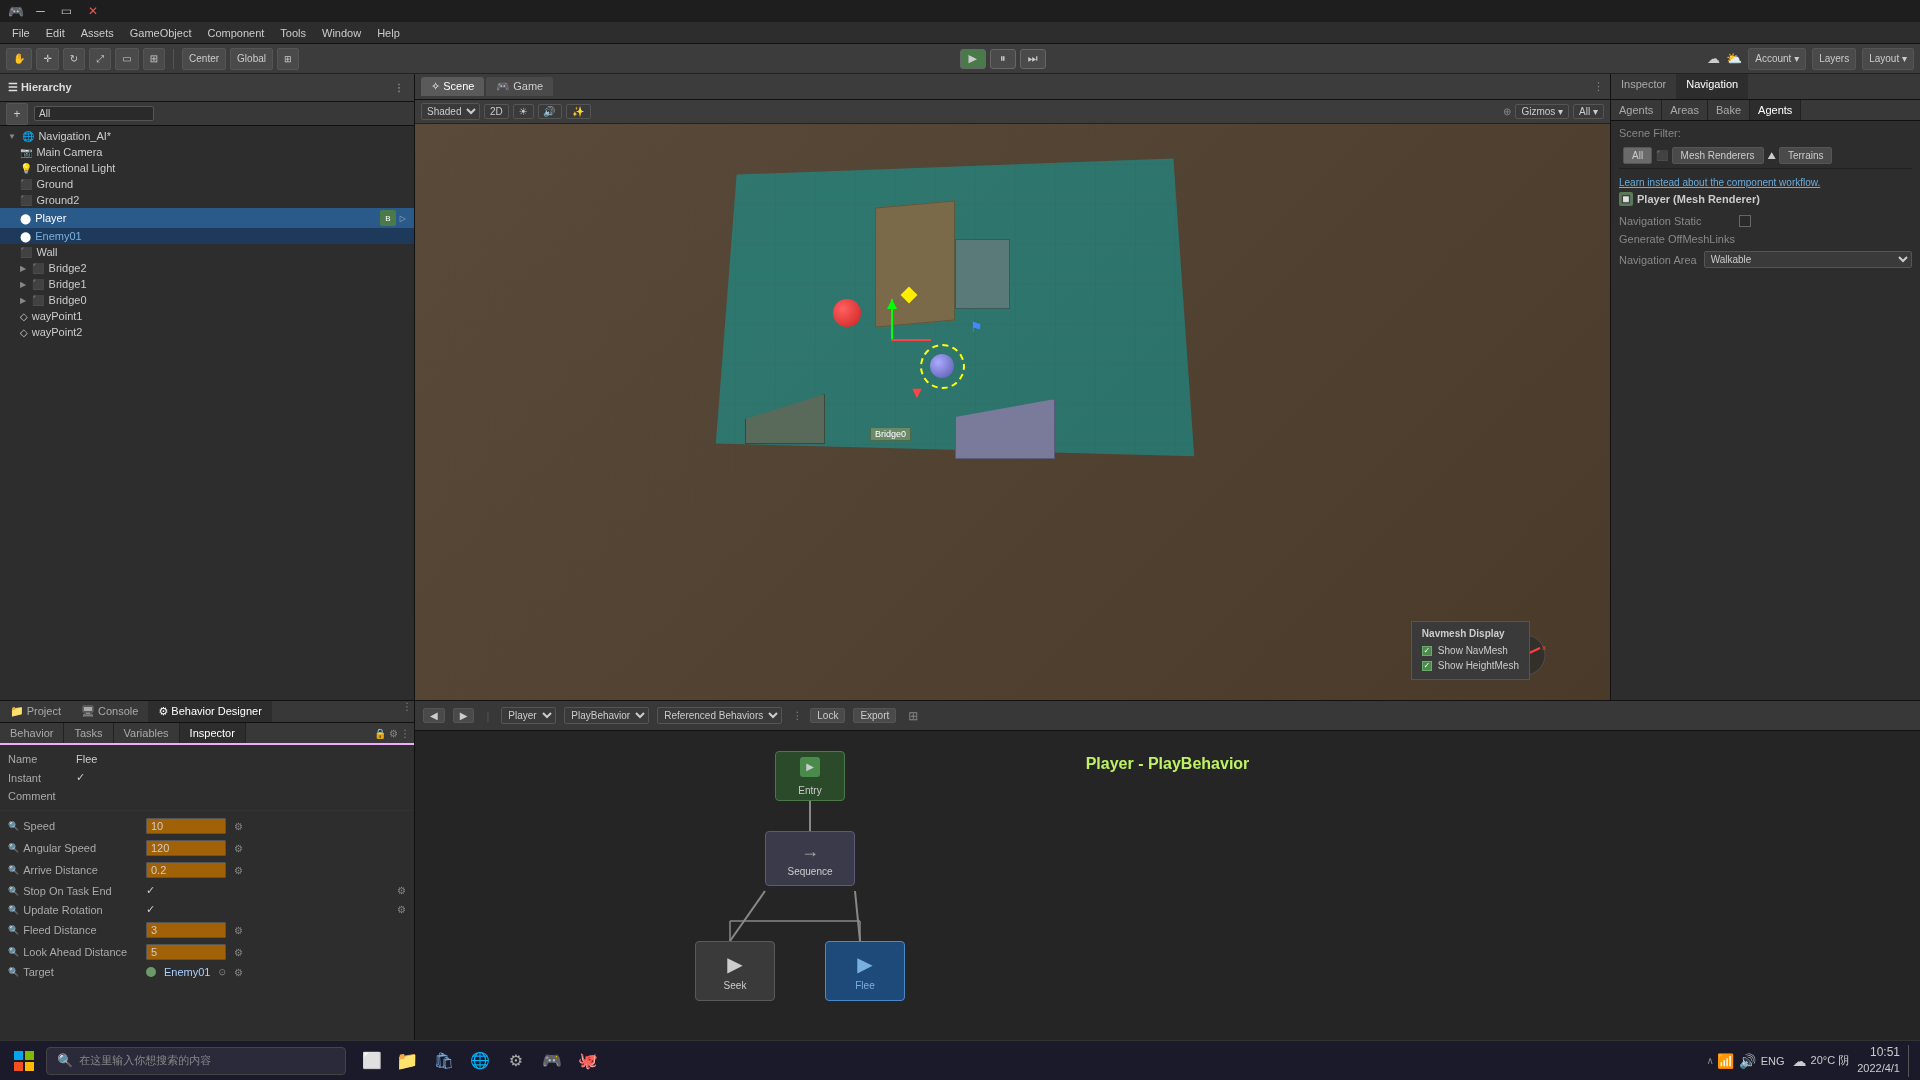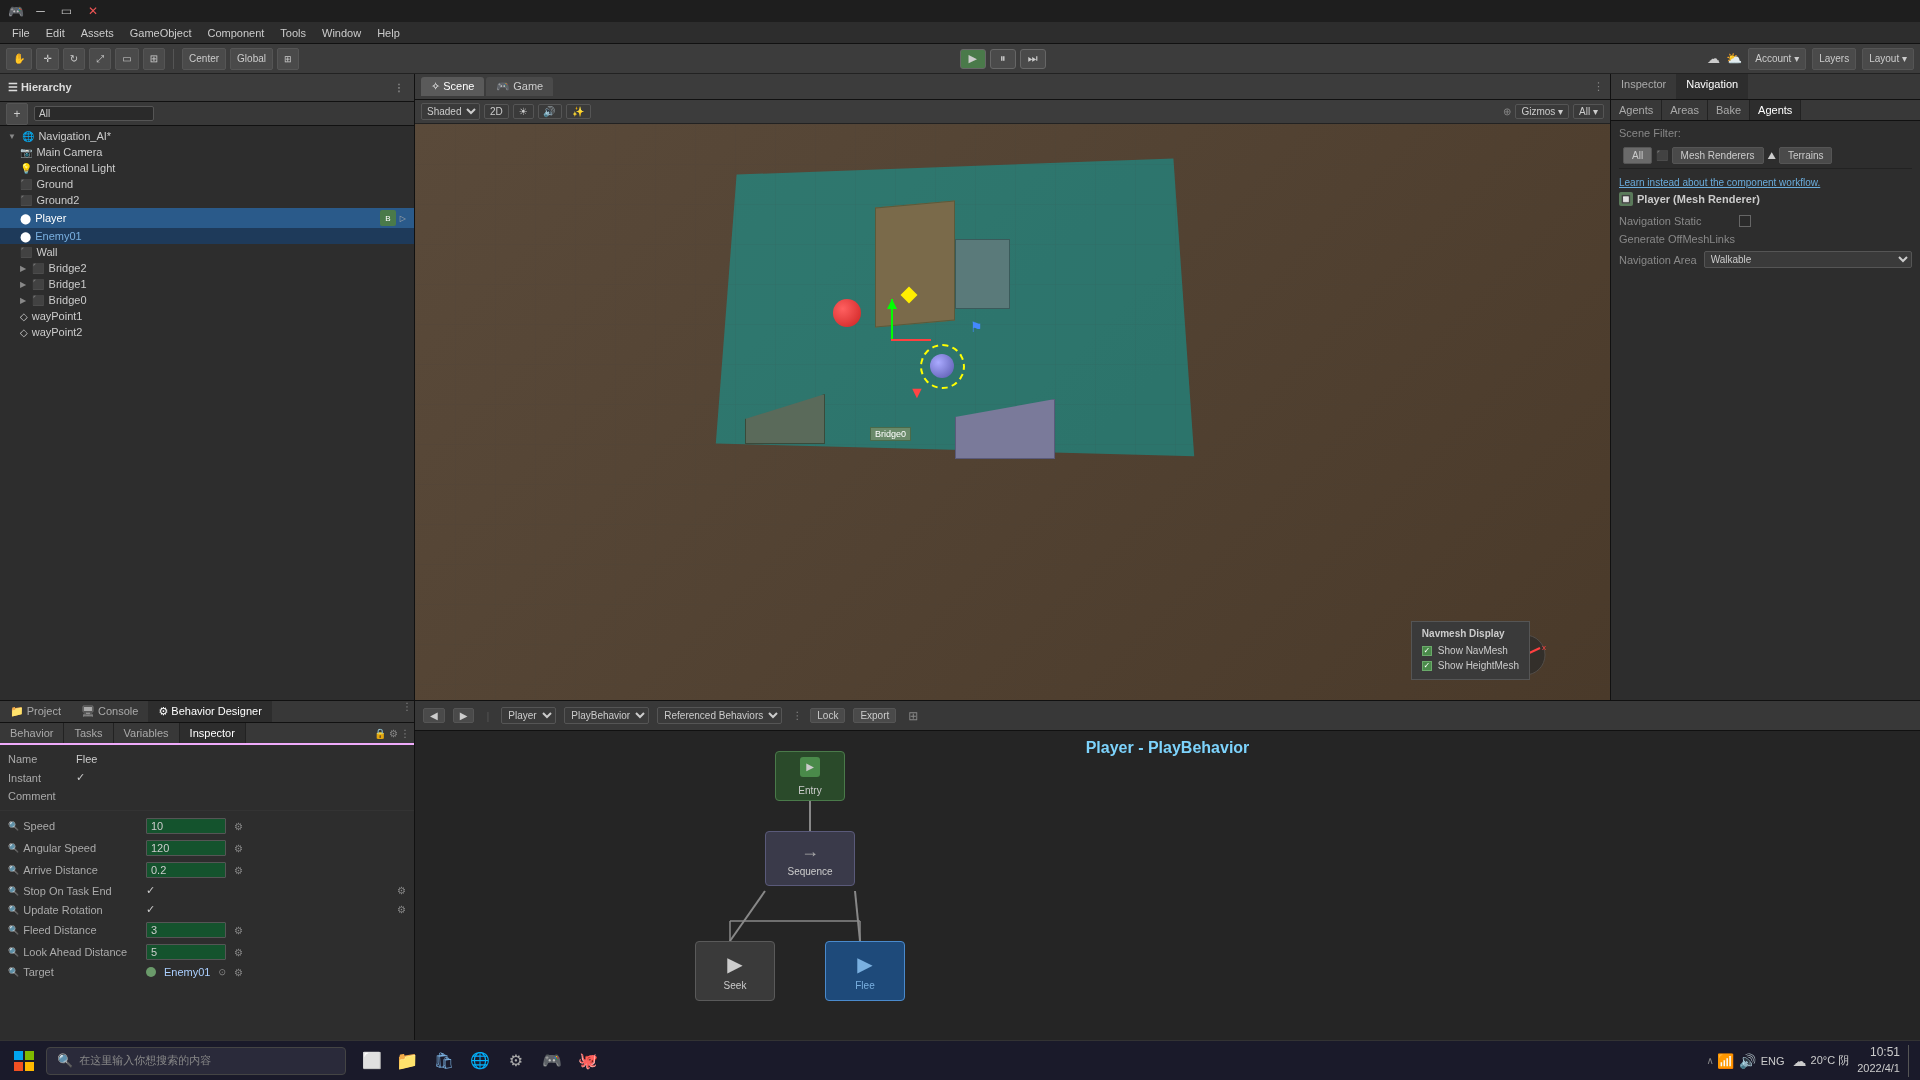--- a/index.html
+++ b/index.html
@@ -59,35 +59,35 @@
 
     
     .behavior-panel { width: 415px; background: #2d2d2d; border-right: 1px solid #111; display: flex; flex-direction: column; }
     .behavior-tabs { background: #383838; display: flex; border-bottom: 2px solid #f0abfc; }
     .behavior-tab { padding: 4px 10px; font-size: 11px; cursor: pointer; color: #aaa; border-right: 1px solid #222; }
     .behavior-tab.active { background: #2d2d2d; color: #fff; }
     .behavior-content { flex: 1; overflow-y: auto; padding: 4px 0; }
     .field-row { display: flex; align-items: center; padding: 3px 8px; gap: 8px; }
     .field-label { color: #aaa; width: 130px; font-size: 11px; display: flex; align-items: center; gap: 4px; }
     .field-icon { font-size: 10px; color: #888; cursor: pointer; }
-    .field-input { background: #14532d; border: 1px solid #555; color: #ccc; padding: 1px 4px; font-size: 11px; width: 80px; border-radius: 1px; }
+    .field-input { background: #a16207; border: 1px solid #555; color: #ccc; padding: 1px 4px; font-size: 11px; width: 80px; border-radius: 1px; }
     .name-row { padding: 4px 8px; display: flex; gap: 8px; align-items: center; }
     .name-label { color: #aaa; font-size: 11px; width: 60px; }
     .name-value { color: #ccc; font-size: 11px; }
     .instant-row { padding: 2px 8px; display: flex; gap: 8px; align-items: center; }
     .target-row { display: flex; align-items: center; padding: 3px 8px; gap: 8px; }
     .target-icon { width: 10px; height: 10px; background: #6a9a6a; border-radius: 50%; display: inline-block; }
 
     
     .behavior-designer { flex: 1; display: flex; flex-direction: column; background: #2a2a2a; }
     .bd-header { background: #383838; height: 30px; display: flex; align-items: center; padding: 0 8px; gap: 8px; border-bottom: 1px solid #111; }
     .bd-btn { background: #4a4a4a; border: 1px solid #555; color: #ccc; padding: 1px 6px; font-size: 10px; border-radius: 2px; cursor: pointer; }
     .bd-select { background: #3a3a3a; border: 1px solid #555; color: #ccc; font-size: 10px; padding: 1px 2px; border-radius: 2px; }
     .bd-canvas { flex: 1; position: relative; overflow: hidden; background: #252525; }
-    .bd-title { position: absolute; top: 8px; left: 50%; transform: translateX(-50%); font-size: 16px; color: #7dd3fc; font-weight: bold; }
+    .bd-title { position: absolute; top: 24px; left: 50%; transform: translateX(-50%); font-size: 16px; color: #bef264; font-weight: bold; }
     .bd-node { position: absolute; background: #3a3a3a; border: 1px solid #555; border-radius: 4px; text-align: center; }
     .bd-node-entry { width: 70px; height: 50px; left: 360px; top: 20px; background: #2a4a2a; border-color: #4a7a4a; }
     .bd-node-seq { width: 90px; height: 55px; left: 350px; top: 100px; background: #3a3a4a; border-color: #5a5a7a; }
     .bd-node-seek { width: 80px; height: 60px; left: 280px; top: 210px; background: #3a3a3a; border-color: #5a5a5a; }
     .bd-node-flee { width: 80px; height: 60px; left: 410px; top: 210px; background: #2a4a6a; border-color: #4a7aaa; }
     .bd-node-label { font-size: 10px; color: #ccc; margin-top: 4px; }
     .bd-status-bar { background: #383838; height: 30px; padding: 4px 10px; font-size: 10px; color: #aaa; display: flex; align-items: center; border-top: 1px solid #111; }
     .bd-playbar { background: #2d2d2d; height: 28px; display: flex; align-items: center; padding: 0 8px; gap: 6px; border-top: 1px solid #111; }
     .bd-play-btn { background: #4a4a4a; border: 1px solid #555; color: #ccc; width: 22px; height: 18px; display: flex; align-items: center; justify-content: center; font-size: 10px; cursor: pointer; border-radius: 2px; }
 

